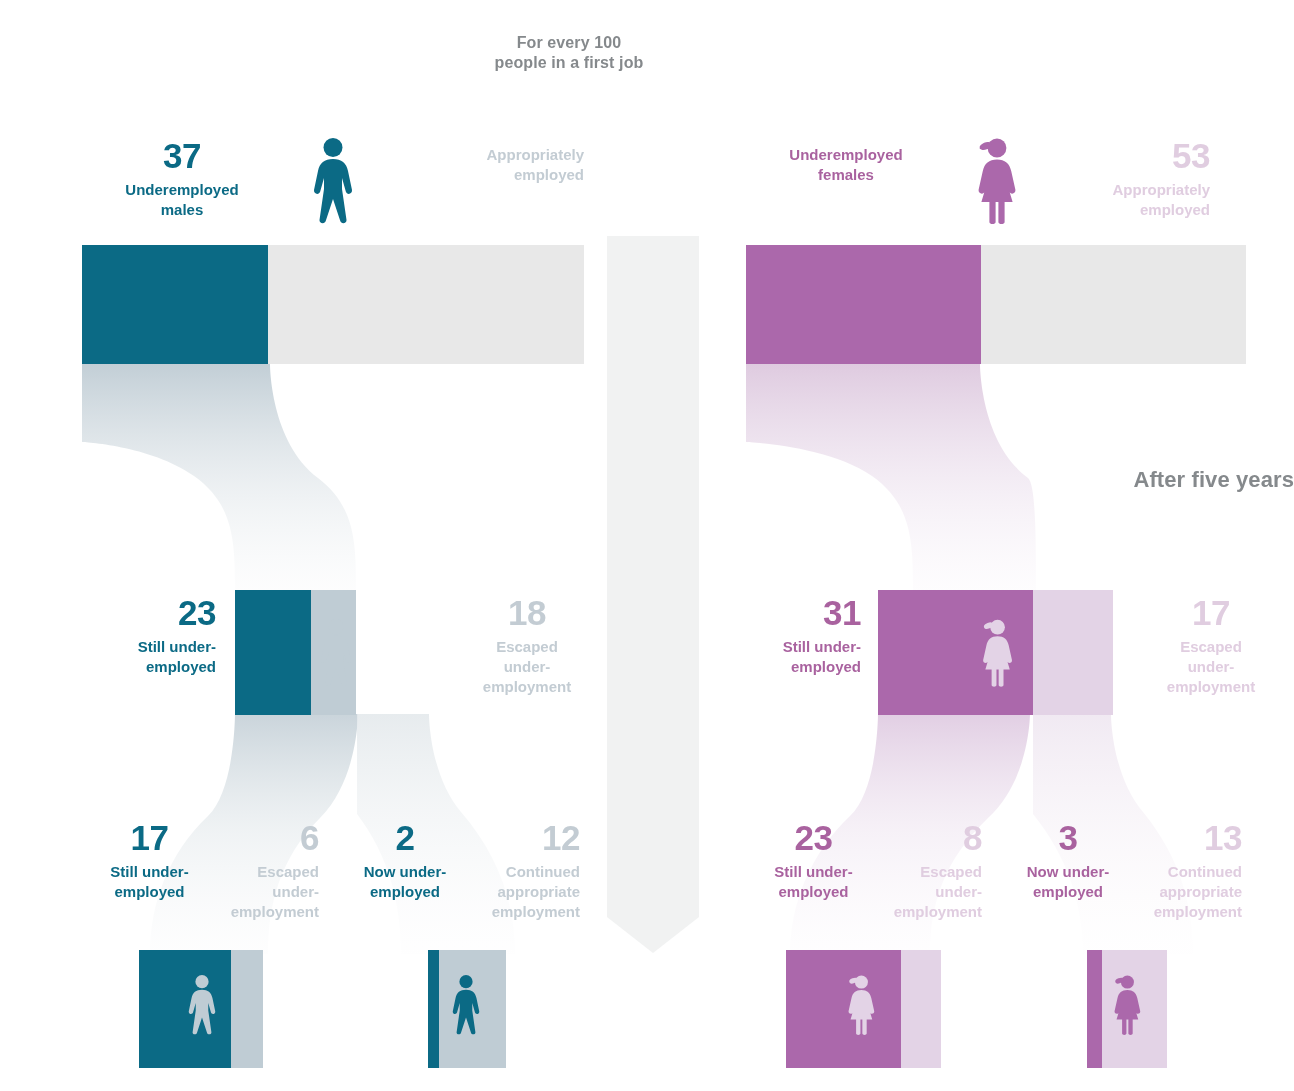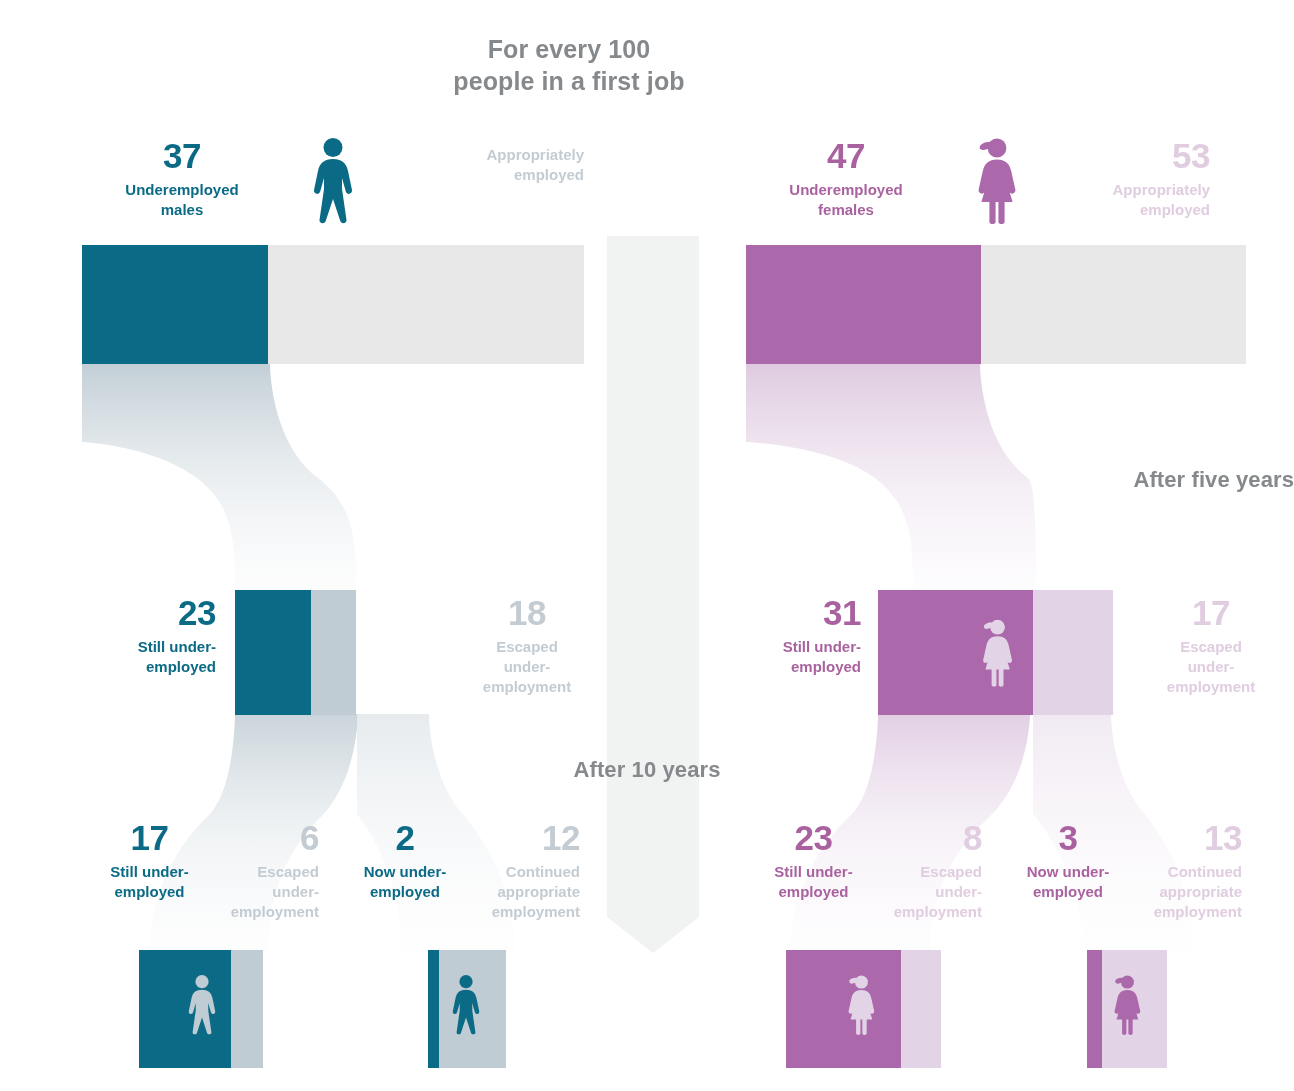--- a/index.html
+++ b/index.html
@@ -12,21 +12,21 @@
     overflow:hidden;
     -webkit-font-smoothing:antialiased;
   }
   .stage { position:absolute; inset:0; }
   .abs { position:absolute; }
 
   
   .headline {
     left:0; top:33px; width:1138px;
     text-align:center;
-    font-size:25px; font-weight:bold; line-height:1.28;
+    font-size:16px; font-weight:bold; line-height:1.28;
     color:#85898c; letter-spacing:.1px;
     white-space:pre-line;
   }
 
   
   .stage-label {
     font-size:22px; font-weight:bold; color:#85898c;
     letter-spacing:.1px; white-space:nowrap;
   }
 
@@ -155,21 +155,20 @@
   <div class="abs lbl-right" style="left:384px; top:138px; width:200px;">
     <div class="cap m-light" style="white-space:pre-line;">Appropriately
 employed</div>
   </div>
 
   <div class="abs bar" style="left:82px; top:245px; width:502px; height:119px; background:#e8e8e8;">
     <div class="seg" style="left:0; width:186px; background:#0b6a85;"></div>
   </div>
 
   <div class="abs lbl-left" style="left:746px; top:138px; width:200px;">
-    <div class="num f-dark">47</div>
     <div class="cap f-dark" style="white-space:pre-line;">Underemployed
 females</div>
   </div>
 
   <div class="abs" style="left:972px; top:138px;">
     <svg width="46" height="86" viewBox="0 0 46 86">
       <circle cx="25" cy="10" r="9.4" fill="#ab68ab"></circle>
       <ellipse cx="13.5" cy="8" rx="6.2" ry="3.6" transform="rotate(-22 13.5 8)" fill="#ab68ab"></ellipse>
       <path d="M25 21.5 C17 21.5 12.4 25.6 10.8 33 L6.6 51.8 C5.9 55.8 11.6 57.4 12.8 53.3
                L16.2 41 L9.4 64 L17.4 64 L17.4 84 C17.4 86.7 23.6 86.7 23.6 84 L23.6 64
@@ -238,21 +237,20 @@
     </svg>
   </div>
 
   <div class="abs lbl-left" style="left:1136px; top:595px; width:150px;">
     <div class="num f-light">17</div>
     <div class="cap f-light" style="white-space:pre-line;">Escaped
 under-
 employment</div>
   </div>
 
-  <div class="abs stage-label" style="left:0; top:757px; width:1294px; text-align:center;">After 10 years</div>
 
   <div class="abs lbl-left" style="left:82px; top:820px; width:135px;">
     <div class="num m-dark">17</div>
     <div class="cap m-dark" style="white-space:pre-line;">Still under-
 employed</div>
   </div>
 
   <div class="abs lbl-right" style="left:205px; top:820px; width:114px;">
     <div class="num m-light">6</div>
     <div class="cap m-light" style="white-space:pre-line;">Escaped

